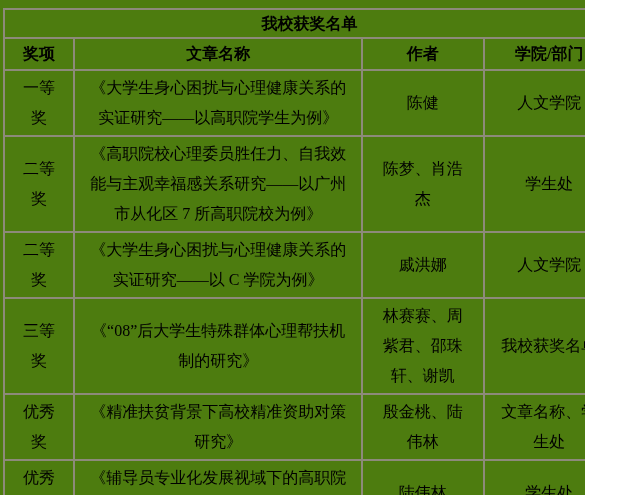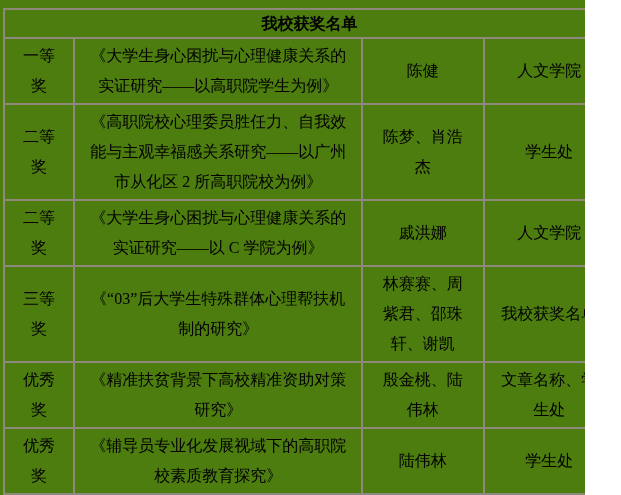--- a/index.html
+++ b/index.html
@@ -59,41 +59,47 @@
     <colgroup>
       <col class="col-award">
       <col class="col-article">
       <col class="col-author">
       <col class="col-dept">
     </colgroup>
     <tbody>
       <tr class="title-row">
         <td colspan="4">我校获奖名单</td>
       </tr>
+      <tr class="header-row">
+        <th>奖项</th>
+        <th>文章名称</th>
+        <th>作者</th>
+        <th>学院/部门</th>
+      </tr>
       <tr>
         <td>一等奖</td>
         <td>《大学生身心困扰与心理健康关系的实证研究——以高职院学生为例》</td>
         <td>陈健</td>
         <td>人文学院</td>
       </tr>
       <tr>
         <td>二等奖</td>
-        <td>《高职院校心理委员胜任力、自我效能与主观幸福感关系研究——以广州市从化区 2 所高职院校为例》</td>
+        <td>《高职院校心理委员胜任力、自我效能与主观幸福感关系研究——以广州市从化区 7 所高职院校为例》</td>
         <td>陈梦、肖浩杰</td>
         <td>学生处</td>
       </tr>
       <tr>
         <td>二等奖</td>
         <td>《大学生身心困扰与心理健康关系的实证研究——以 C 学院为例》</td>
         <td>戚洪娜</td>
         <td>人文学院</td>
       </tr>
       <tr>
         <td>三等奖</td>
-        <td>《“03”后大学生特殊群体心理帮扶机制的研究》</td>
+        <td>《“08”后大学生特殊群体心理帮扶机制的研究》</td>
         <td>林赛赛、周紫君、邵珠轩、谢凯</td>
         <td>我校获奖名单</td>
       </tr>
       <tr>
         <td>优秀奖</td>
         <td>《精准扶贫背景下高校精准资助对策研究》</td>
         <td>殷金桃、陆伟林</td>
         <td>文章名称、学生处</td>
       </tr>
       <tr>

